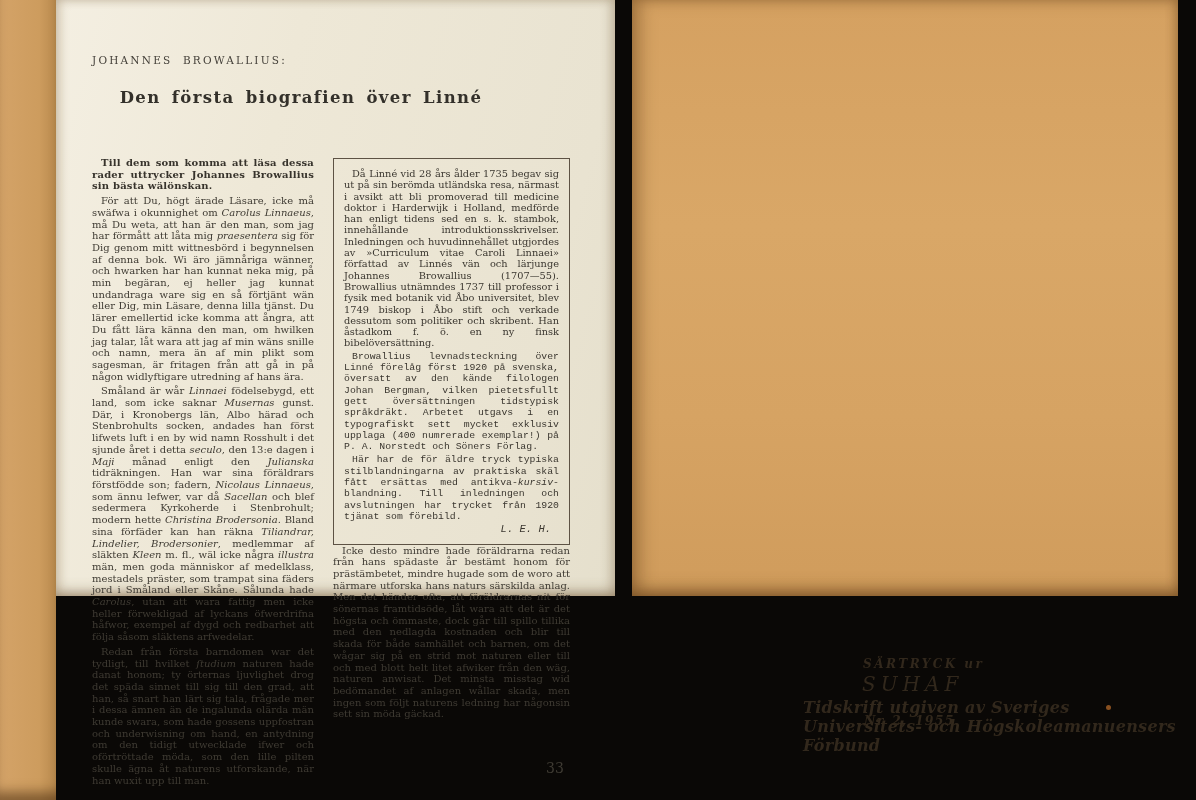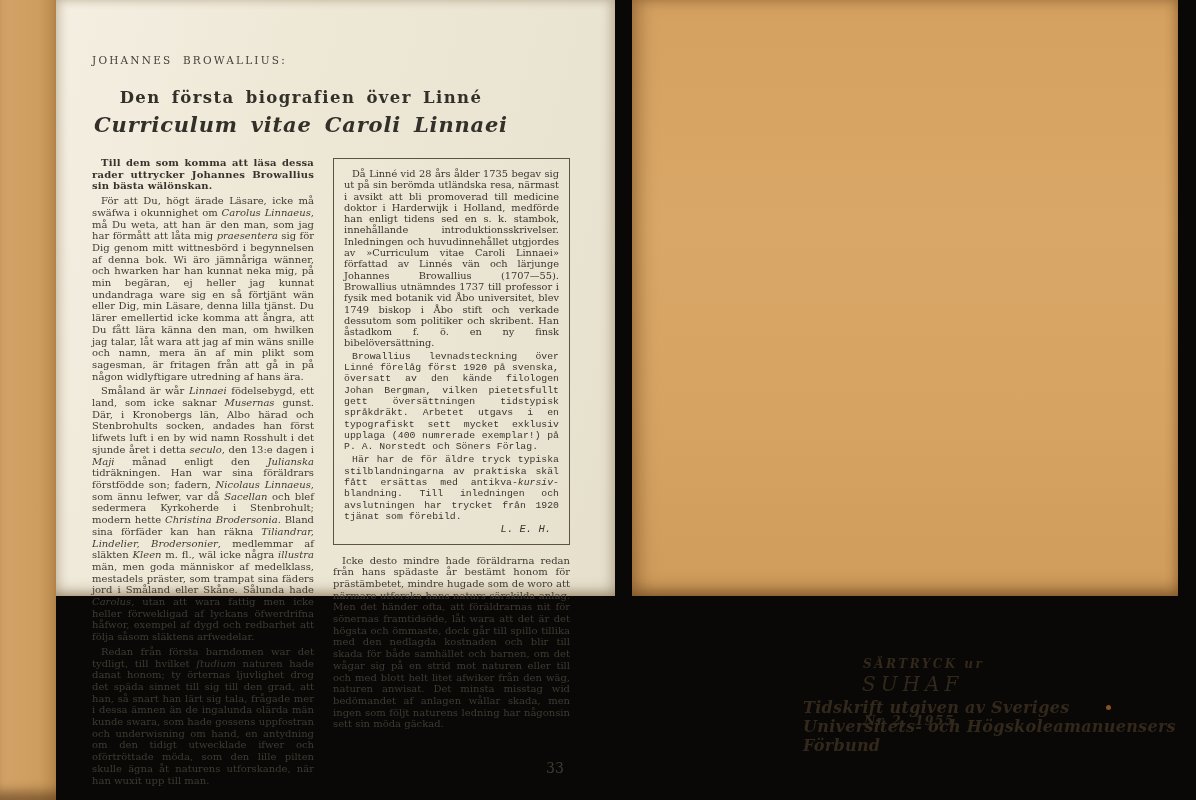--- a/index.html
+++ b/index.html
@@ -38,21 +38,21 @@
   .title-block { position:absolute; left:35px; top:88px; width:420px; text-align:center; color:#33302a; }
   .title   { font-size:16.5px; letter-spacing:1.4px; word-spacing:4px;font-weight:bold; }
   .subtitle{ margin-top:5px; font-size:21px; font-weight:bold; font-style:italic; letter-spacing:.8px; word-spacing:5px; }
   .col { position:absolute; font-size:10px; line-height:11.7px; text-align:justify; color:#3f3b33; }
   .col p { margin:0; text-indent:9px; }
   .col p + p { margin-top:3px; }
   .col-left  { left:36px;  top:157px; width:222px; }
   .col-right { left:277px; top:158px; width:237px; }
   .intro { font-weight:bold; letter-spacing:.2px; color:#37332c; }
   .note-box {
-    box-sizing:border-box; width:237px; margin-bottom:10px;
+    box-sizing:border-box; width:237px; 
     border:1px solid #5d5244; padding:9px 10px 8px 10px;
     font-size:9.8px; line-height:11.3px; color:#3a362f;
   }
   .note-box p { margin:0; text-indent:8px; }
   .note-box p + p { margin-top:2px;font-family:Liberation Mono, monospace; }
   .note-box .signature { text-align:right; font-style:italic; text-indent:0; padding-right:8px; margin-top:2px; font-size:10.5px; }
   .page-number { position:absolute; left:490px; top:760px; font-size:14px; color:#3f3b33; }
   .imprint { font-style:italic; position:absolute; }
   .imprint-series   { left:231px; top:657px; font-size:12px; font-weight:bold; letter-spacing:2.5px; }
   .imprint-journal  { left:230px; top:672px; font-size:20px; letter-spacing:5px; }
@@ -66,21 +66,20 @@
 
 <div class="scan">
 
   <div class="cover-strip"></div>
 
   <div class="page page-left">
     <div class="author">JOHANNES BROWALLIUS:</div>
 
     <div class="title-block">
       <div class="title">Den första biografien över Linné</div>
-      <div class="subtitle">Curriculum vitae Caroli Linnaei</div>
     </div>
 
     <div class="col col-left">
       <p class="intro">Till dem som komma att läsa dessa rader uttrycker Johannes Browallius sin bästa wälönskan.</p>
       <p>För att Du, högt ärade Läsare, icke må swäfwa i okunnighet om <i>Carolus Linnaeus</i>, må Du weta, att han är den man, som jag har förmått att låta mig <i>praesentera</i> sig för Dig genom mitt wittnesbörd i begynnelsen af denna bok. Wi äro jämnåriga wänner, och hwarken har han kunnat neka mig, på min begäran, ej heller jag kunnat undandraga ware sig en så förtjänt wän eller Dig, min Läsare, denna lilla tjänst. Du lärer emellertid icke komma att ångra, att Du fått lära känna den man, om hwilken jag talar, låt wara att jag af min wäns snille och namn, mera än af min plikt som sagesman, är fritagen från att gå in på någon widlyftigare utredning af hans ära.</p>
       <p>Småland är wår <i>Linnaei</i> födelsebygd, ett land, som icke saknar <i>Musernas</i> gunst. Där, i Kronobergs län, Albo härad och Stenbrohults socken, andades han först lifwets luft i en by wid namn Rosshult i det sjunde året i detta <i>seculo</i>, den 13:e dagen i <i>Maji</i> månad enligt den <i>Julianska</i> tidräkningen. Han war sina föräldrars förstfödde son; fadern, <i>Nicolaus Linnaeus</i>, som ännu lefwer, var då <i>Sacellan</i> och blef sedermera Kyrkoherde i Stenbrohult; modern hette <i>Christina Brodersonia</i>. Bland sina förfäder kan han räkna <i>Tiliandrar, Lindelier, Brodersonier</i>, medlemmar af släkten <i>Kleen</i> m. fl., wäl icke några <i>illustra</i> män, men goda människor af medelklass, mestadels präster, som trampat sina fäders jord i Småland eller Skåne. Sålunda hade <i>Carolus</i>, utan att wara fattig men icke heller förwekligad af lyckans öfwerdrifna håfwor, exempel af dygd och redbarhet att följa såsom släktens arfwedelar.</p>
       <p>Redan från första barndomen war det tydligt, till hvilket <i>ſtudium</i> naturen hade danat honom; ty örternas ljuvlighet drog det späda sinnet till sig till den grad, att han, så snart han lärt sig tala, frågade mer i dessa ämnen än de ingalunda olärda män kunde swara, som hade gossens uppfostran och underwisning om hand, en antydning om den tidigt utwecklade ifwer och oförtröttade möda, som den lille pilten skulle ägna åt naturens utforskande, när han wuxit upp till man.</p>
     </div>
 
     <div class="col col-right">

